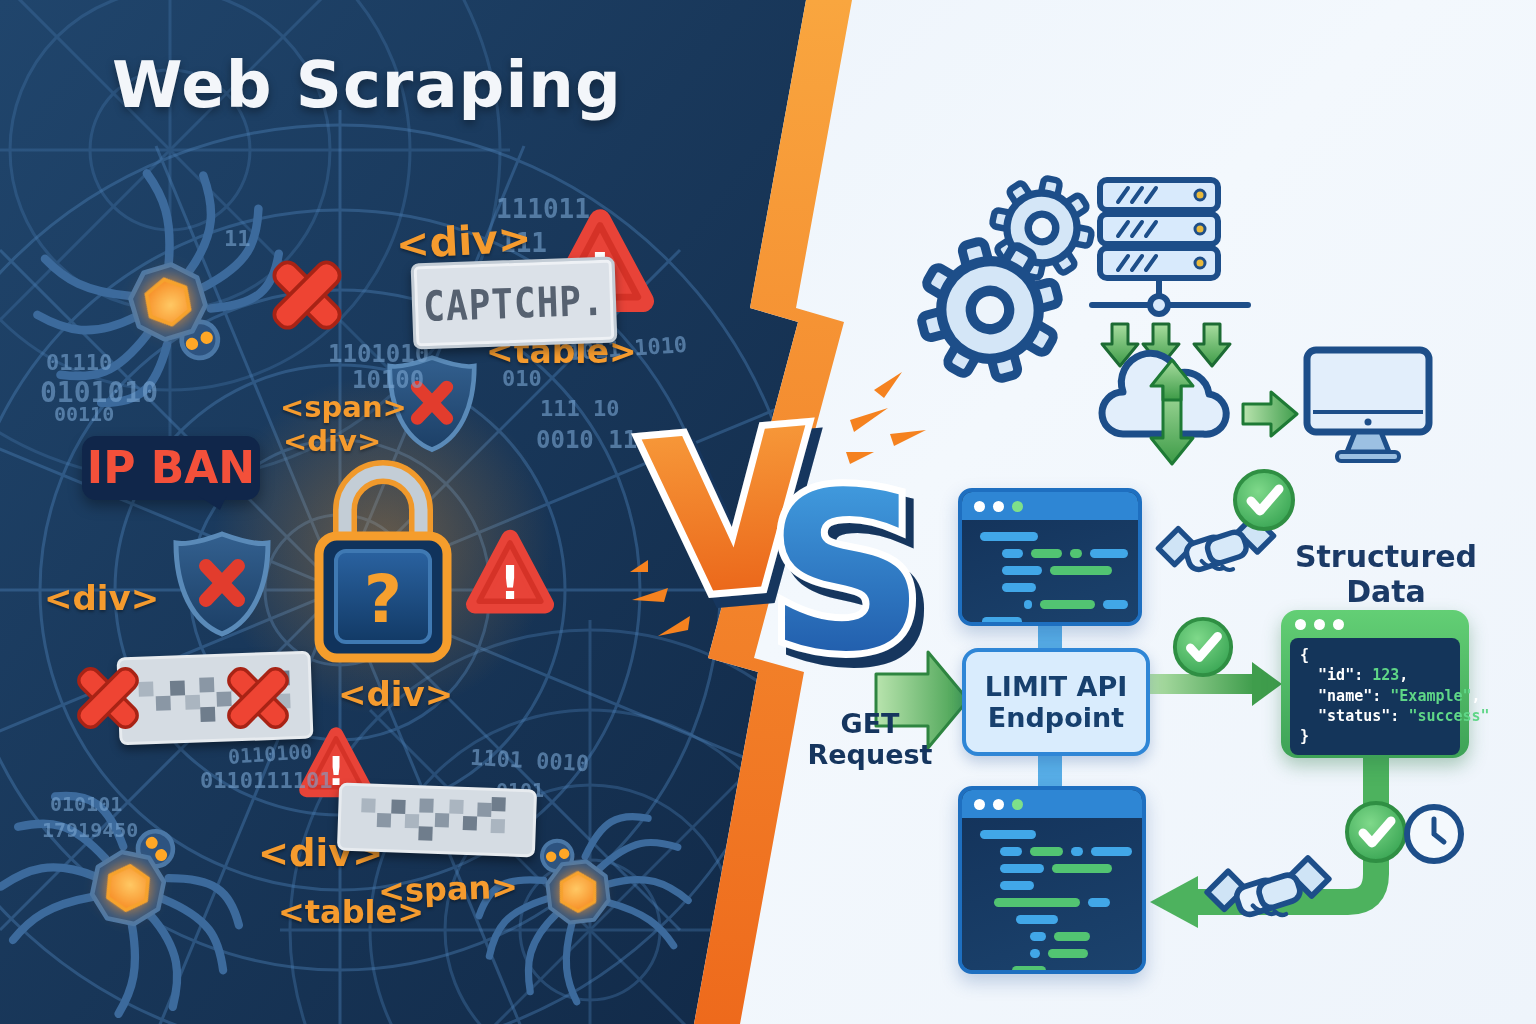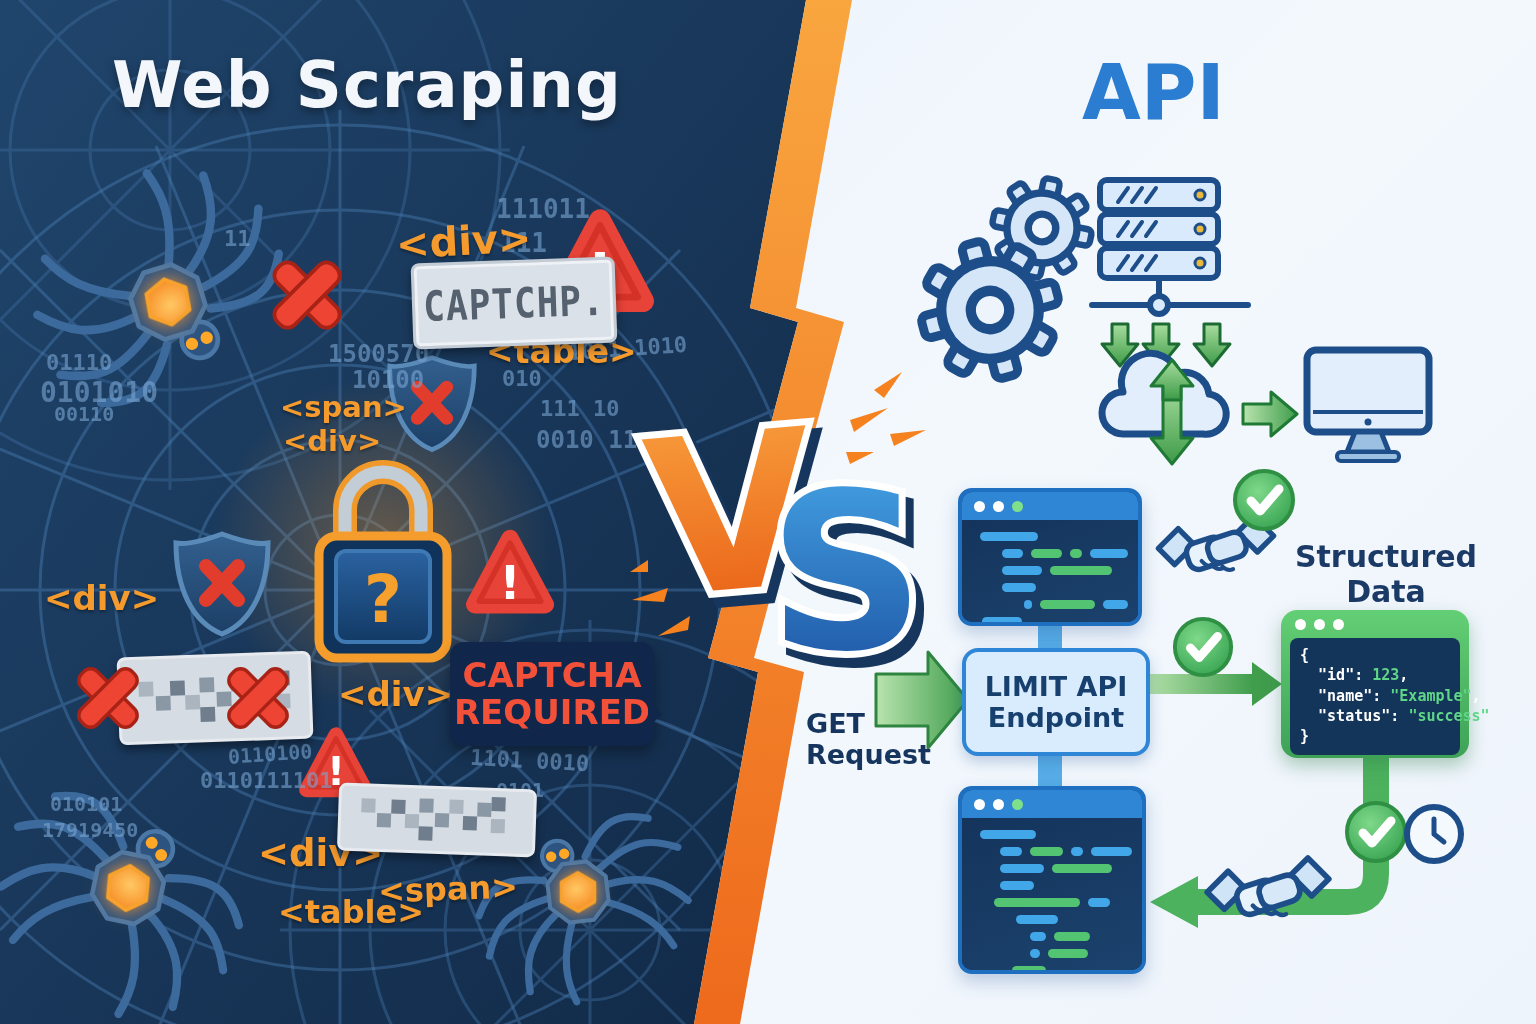--- a/index.html
+++ b/index.html
@@ -38,21 +38,21 @@
   .dot{width:11px;height:11px;border-radius:50%;}
   .dot-w{background:#fff;} .dot-g{background:#7ee08a;}
   .code-body{padding:12px 10px;background:linear-gradient(160deg,#14345c,#1c446f);}
   .code-row{display:flex;gap:8px;margin-bottom:8px;}
   .bar{height:9px;border-radius:5px;}
   .connector{width:24px;background:#57ade6;z-index:2;border-radius:3px;}
   .rest-box{left:962px;top:648px;width:180px;height:100px;background:#d9ecfd;border:4px solid #2f86d6;
     border-radius:16px;display:flex;align-items:center;justify-content:center;text-align:center;
     font-size:27px;font-weight:800;color:#17406e;line-height:1.15;z-index:4;
     box-shadow:0 6px 14px rgba(30,80,150,.25);}
-  .get-label{left:806px;top:708px;width:128px;font-size:27px;font-weight:800;
+  .get-label{left:806px;top:708px;width:128px;text-align:center;font-size:27px;font-weight:800;
     color:#15355e;line-height:1.15;z-index:4;}
   .structured-label{left:1290px;top:540px;width:192px;text-align:center;font-size:30px;font-weight:800;
     color:#1b3a66;line-height:1.15;z-index:4;}
   .json-win{left:1281px;top:610px;width:188px;height:148px;border-radius:16px;z-index:4;
     background:linear-gradient(180deg,#63cf75,#3da256);box-shadow:0 8px 18px rgba(40,120,70,.35);}
   .json-head{height:28px;display:flex;align-items:center;gap:8px;padding-left:14px;}
   .json-body{margin:0 9px 9px 9px;height:103px;background:#14355a;border-radius:8px;
     padding:7px 10px;font-family:"DejaVu Sans Mono","Liberation Mono",monospace;
     font-size:15px;font-weight:700;color:#fff;line-height:1.35;}
   .jv{color:#5fd687;}
@@ -294,41 +294,41 @@
   <div class="abs tag" style="left:283px;top:424px;font-size:29px">&lt;div&gt;</div>
   <div class="abs tag" style="left:44px;top:578px;font-size:34px">&lt;div&gt;</div>
   <div class="abs tag" style="left:338px;top:674px;font-size:34px">&lt;div&gt;</div>
   <div class="abs tag" style="left:258px;top:832px;font-size:37px">&lt;div&gt;</div>
   <div class="abs tag" style="left:378px;top:870px;font-size:32px;transform:rotate(-2deg)">&lt;span&gt;</div>
   <div class="abs tag" style="left:278px;top:893px;font-size:32px">&lt;table&gt;</div>
 
   <div class="abs bin" style="left:496px;top:194px;font-size:26px">111011</div>
   <div class="abs bin" style="left:500px;top:228px;font-size:26px">111</div>
   <div class="abs bin" style="left:224px;top:226px;font-size:22px">11</div>
-  <div class="abs bin" style="left:328px;top:340px;font-size:24px">1500570</div>
+  <div class="abs bin" style="left:328px;top:340px;font-size:24px">1101010</div>
   <div class="abs bin" style="left:352px;top:366px;font-size:24px">10100</div>
   <div class="abs bin" style="left:502px;top:366px;font-size:22px">010</div>
   <div class="abs bin" style="left:46px;top:350px;font-size:22px">01110</div>
   <div class="abs bin" style="left:40px;top:376px;font-size:28px">0101010</div>
   <div class="abs bin" style="left:54px;top:402px;font-size:20px">00110</div>
   <div class="abs bin" style="left:568px;top:336px;font-size:22px;transform:rotate(-4deg)">1011 1010</div>
   <div class="abs bin" style="left:540px;top:396px;font-size:22px">111  10</div>
   <div class="abs bin" style="left:536px;top:426px;font-size:24px">0010  11</div>
   <div class="abs bin" style="left:200px;top:768px;font-size:22px">0110111101</div>
   <div class="abs bin" style="left:50px;top:792px;font-size:20px">010101</div>
   <div class="abs bin" style="left:42px;top:818px;font-size:20px">17919450</div>
   <div class="abs bin" style="left:470px;top:748px;font-size:22px;transform:rotate(3deg)">1101 0010</div>
   <div class="abs bin" style="left:228px;top:742px;font-size:20px;transform:rotate(-4deg)">0110100</div>
   <div class="abs bin" style="left:496px;top:778px;font-size:20px">0101</div>
 
   <div class="abs captcha-box">
     <span class="captcha-text">CAPTCHP.</span>
   </div>
 
-  <div class="abs bubble bub-captcha" style="left:450px;top:642px;width:200px;height:100px;font-size:34px;padding:2px">CAPTCHA REQUIRED</div>
+  <div class="abs bubble bub-ipban" style="left:82px;top:436px;width:178px;height:64px;font-size:44px">IP BAN</div>
 
   <div class="abs strip" style="left:118px;top:654px;width:188px;height:82px;transform:rotate(-2deg)">
     <svg width="182" height="76" viewBox="0 0 182 76">
         <g transform="translate(18,14) scale(1.05)">
           <use href="#pixels"></use>
         </g>
       </svg>
   </div>
   <div class="abs strip" style="left:338px;top:786px;width:192px;height:62px;transform:rotate(2deg)">
     <svg width="186" height="56" viewBox="0 0 186 56">
@@ -347,21 +347,20 @@
       <use href="#xmark" transform="scale(0.85)"></use>
     </svg>
 
   <svg class="abs" style="left:600px;top:380px;z-index:6" width="400" height="310" viewBox="0 0 400 310">
     <g style="filter:drop-shadow(8px 10px 0 #16365e)">
       <text x="48" y="208" font-size="215" font-weight="800" fill="url(#vGrad)" stroke="#ffffff" stroke-width="14" paint-order="stroke" transform="rotate(-5 140 140)">V</text>
       <text x="168" y="268" font-size="218" font-weight="800" fill="url(#sGrad)" stroke="#ffffff" stroke-width="14" paint-order="stroke">S</text>
     </g>
   </svg>
 
-  <div class="abs title-right">API</div>
 
   <svg class="abs" style="left:920px;top:150px;z-index:3" width="240" height="250" viewBox="0 0 240 250">
     <use href="#gear" transform="translate(122,78) scale(0.92) rotate(12)"></use>
     <use href="#gear" transform="translate(70,160) scale(1.28) rotate(30)"></use>
   </svg>
 
   <svg class="abs" style="left:1098px;top:178px;z-index:3" width="170" height="220" viewBox="0 0 170 220">
     <g fill="#d8eafc" stroke="#1d4e89" stroke-width="6">
       <rect x="2" y="2" width="118" height="30" rx="7"></rect>
       <rect x="2" y="36" width="118" height="30" rx="7"></rect>

